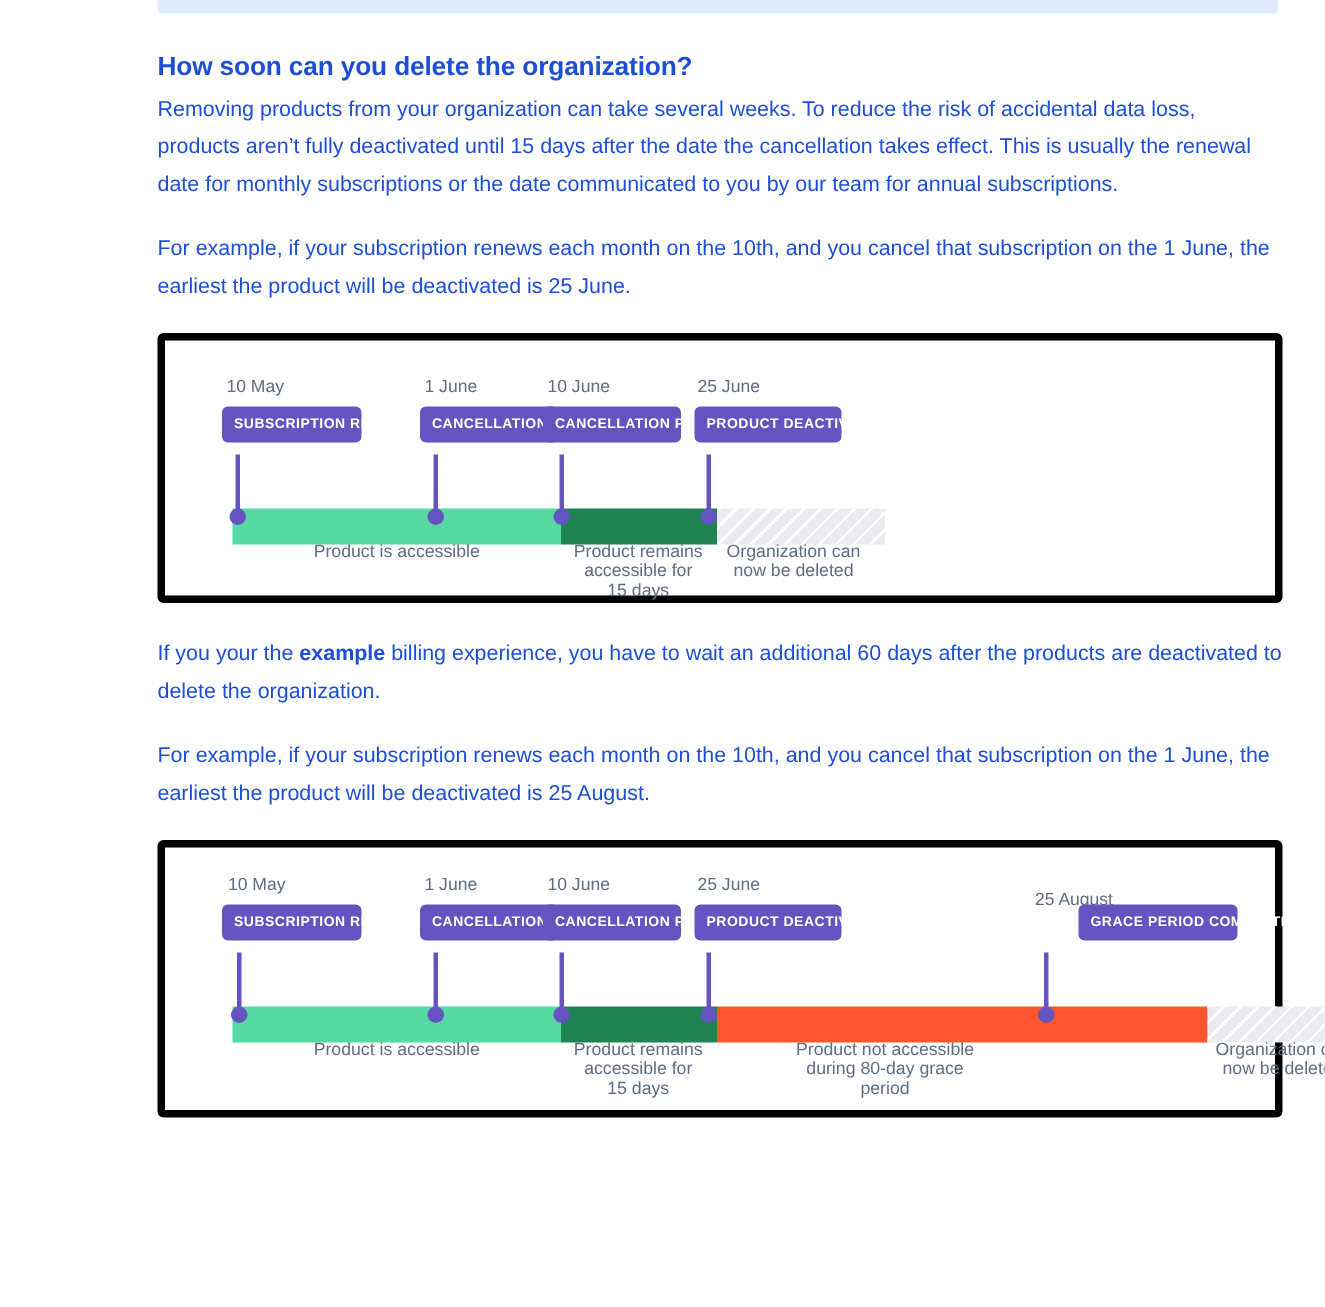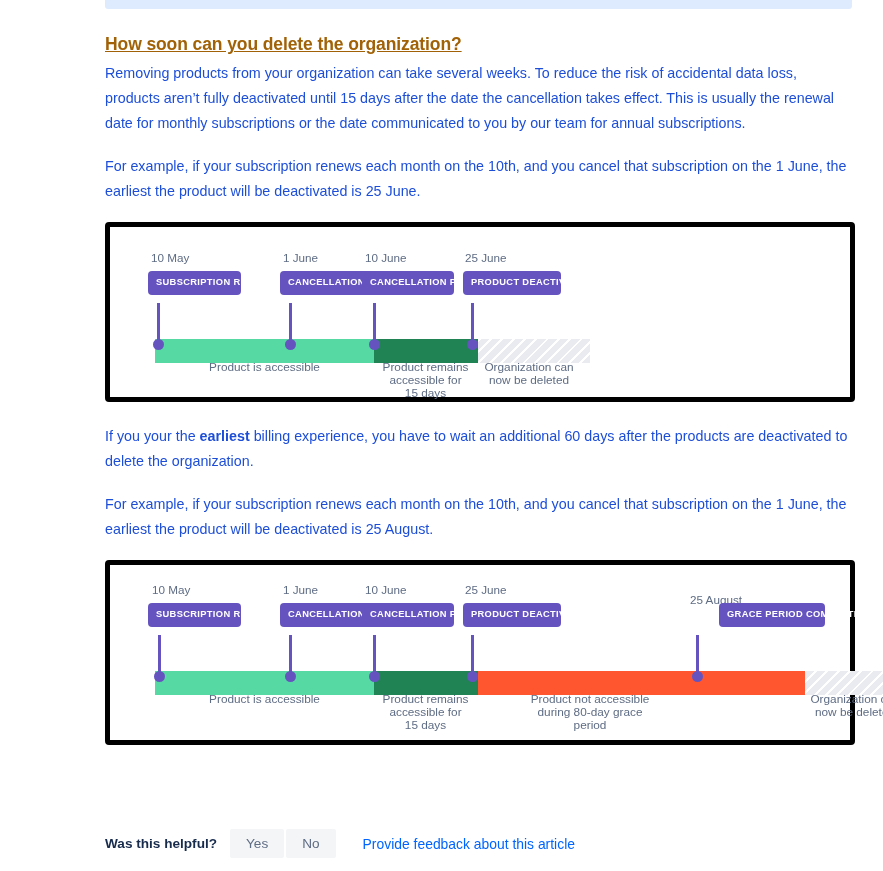--- a/index.html
+++ b/index.html
@@ -19,23 +19,22 @@
     background: #deebff;
     border-radius: 0 0 3px 3px;
   }
 
   .content { position: absolute; left: 105px; top: 34px; width: 750px; }
 
   h2.q-heading {
     margin: 0 0 6px 0;
     font-size: 17.5px;
     font-weight: bold;
-    color: #a16207;
+    color: #1d4ed8;
     letter-spacing: -0.1px;
-    text-decoration: underline;
   }
   p.body {
     margin: 0 0 18px 0;
     font-size: 14.3px;
     line-height: 25px;
     color: #1d4ed8;
   }
   p.body b { font-weight: bold; }
 
   
@@ -195,21 +194,21 @@
 
         <div class="caption" style="left:45px; top:134px; width:219px;">Product is accessible</div>
         <div class="caption" style="left:258px; top:134px; width:115px;">Product remains
 accessible for
 15 days</div>
         <div class="caption" style="left:360px; top:134px; width:118px;">Organization can
 now be deleted</div>
       </div>
     </div>
 
-    <p class="body" style="margin-top:22px;"><span>If you your the </span><b>earliest</b><span> billing experience, you have to wait an additional 60 days after the products are deactivated to delete the organization.</span></p>
+    <p class="body" style="margin-top:22px;"><span>If you your the </span><b>example</b><span> billing experience, you have to wait an additional 60 days after the products are deactivated to delete the organization.</span></p>
 
     <p class="body">For example, if your subscription renews each month on the 10th, and you cancel that subscription on the 1 June, the earliest the product will be deactivated is 25 August.</p>
 
     <div class="diagram d2">
       <div class="tl-track">
 
         <div class="seg" style="left:45px; top:106px; width:219px; background:#57d9a3;"></div>
         <div class="seg" style="left:264px; top:106px; width:104px; background:#1f8354;"></div>
         <div class="seg" style="left:368px; top:106px; width:327px; background:#ff5630;"></div>
         <div class="seg hatch" style="left:695px; top:106px; width:110px;"></div>
@@ -259,22 +258,14 @@
         <div class="caption" style="left:400px; top:128px; width:160px;">Product not accessible
 during 80-day grace
 period</div>
         <div class="caption" style="left:686px; top:128px; width:118px;">Organization can
 now be deleted</div>
       </div>
     </div>
 
   </div>
 
-  <div class="footer">
-    <span class="helpful-label">Was this helpful?</span>
-    <div class="vote-group">
-      <button class="vote-btn">Yes</button>
-      <button class="vote-btn">No</button>
-    </div>
-    <a class="feedback-link">Provide feedback about this article</a>
-  </div>
 
 </div>
 
 </body></html>

